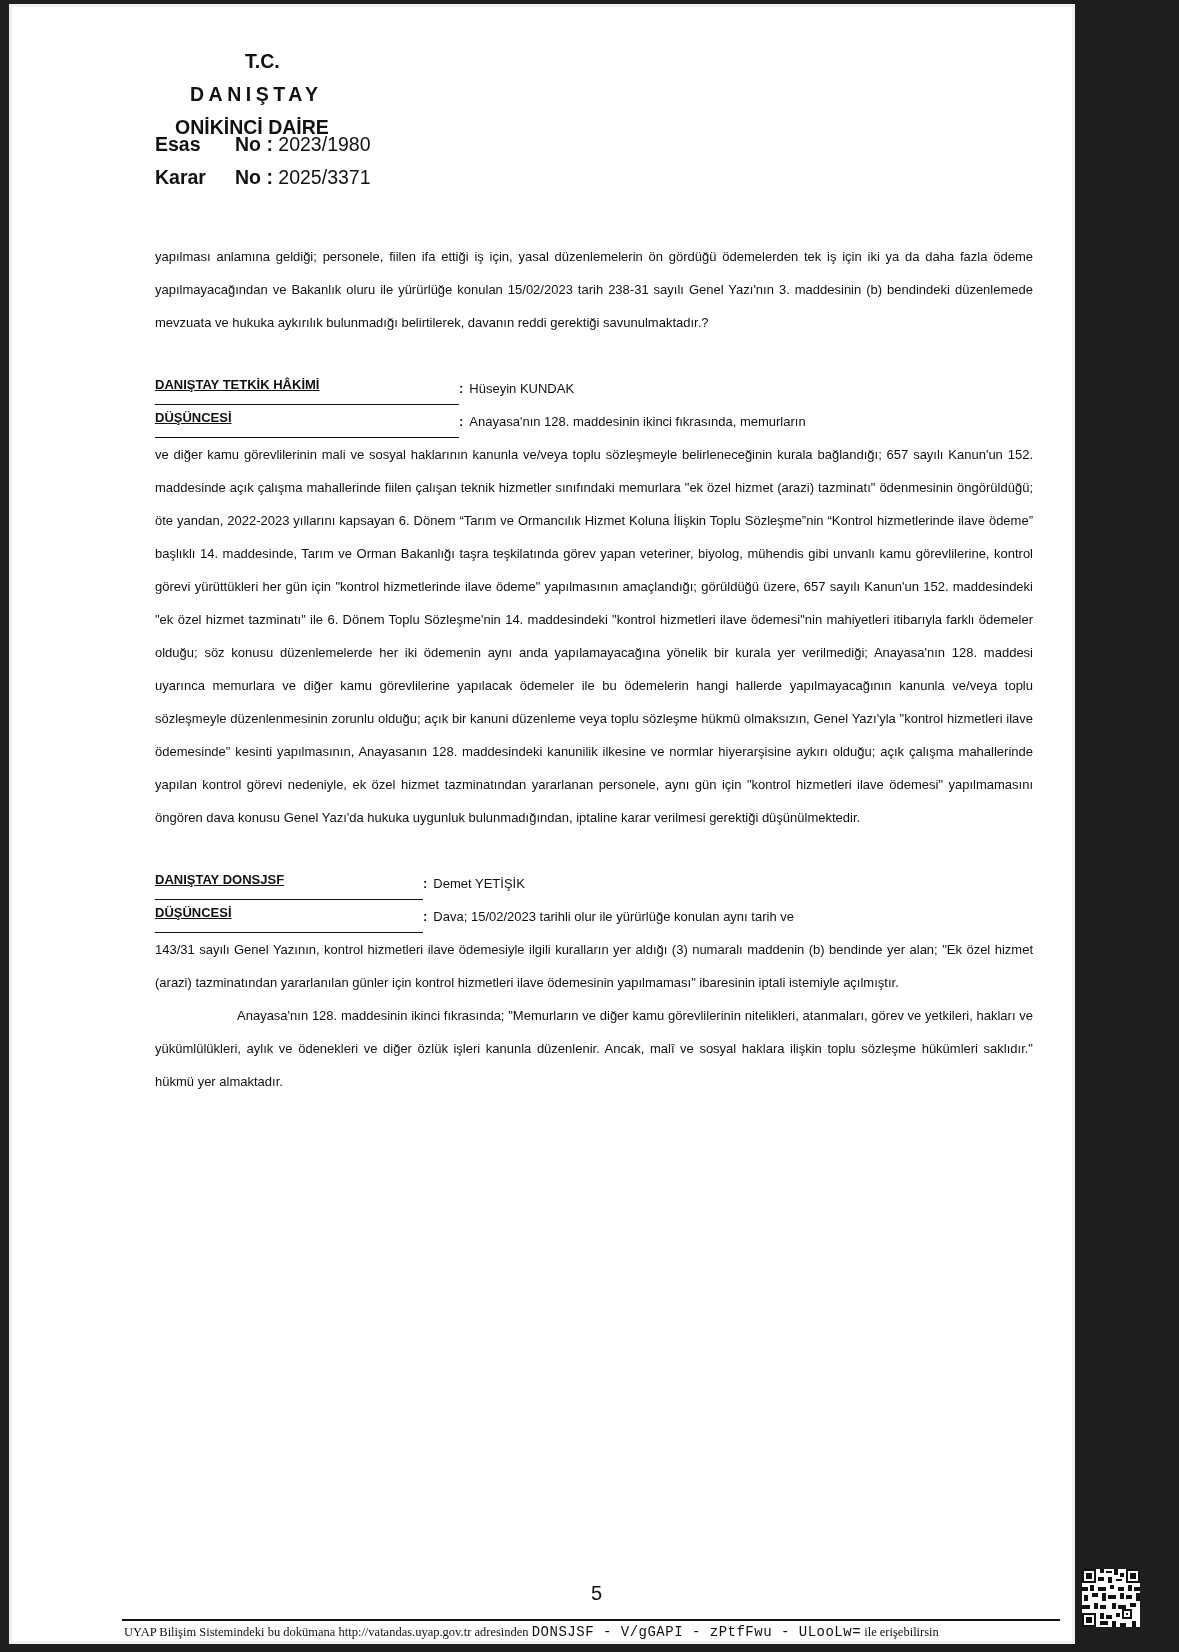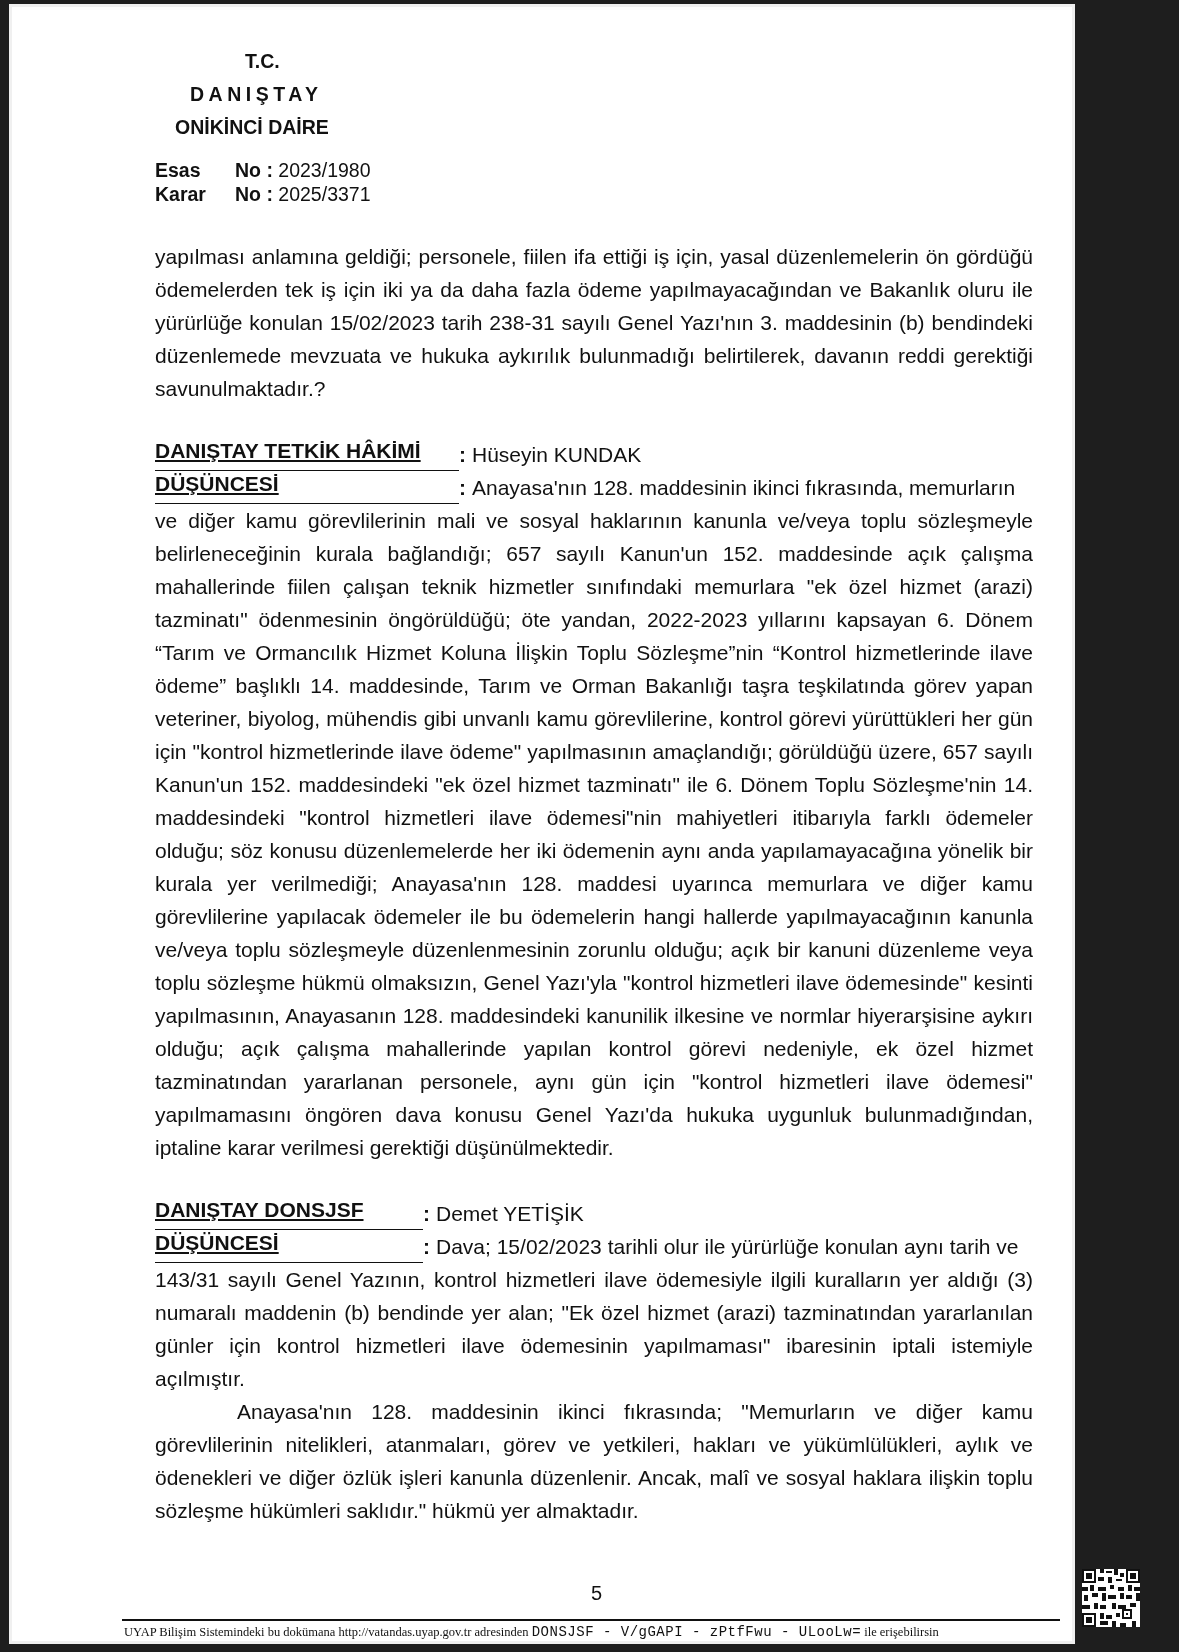--- a/index.html
+++ b/index.html
@@ -23,27 +23,27 @@
     font-weight: bold; font-size: 19.5px;
   }
   .hdr-line { position: absolute; white-space: nowrap; }
   .hdr-tc { left: 90px; top: 0; }
   .hdr-court { left: 35px; top: 33px; letter-spacing: 4.5px; }
   .hdr-dept { left: 20px; top: 66px; }
   .case-row { position: absolute; left: 0; white-space: nowrap; font-size: 19.5px; }
   .case-row .lbl { font-weight: bold; display: inline-block; width: 80px; }
   .case-row .no { font-weight: bold; }
   .case-row .val { font-weight: normal; }
-  .row-esas { top: 109px; }
-  .row-karar { top: 133px; }
+  .row-esas { top: 83px; }
+  .row-karar { top: 116px; }
 
   .body {
     position: absolute; left: 146px; top: 236px;
     width: 878px;
-    font-size: 21px;
+    font-size: 13px;
     line-height: 33px;
   }
   p { margin: 0; text-align: justify; }
   .gap { height: 33px; }
   .field-row { display: flex; white-space: nowrap; }
   .field-label {
     font-weight: bold;
     text-decoration: underline;
     display: inline-block;
     border-bottom: 1.5px solid #111;

